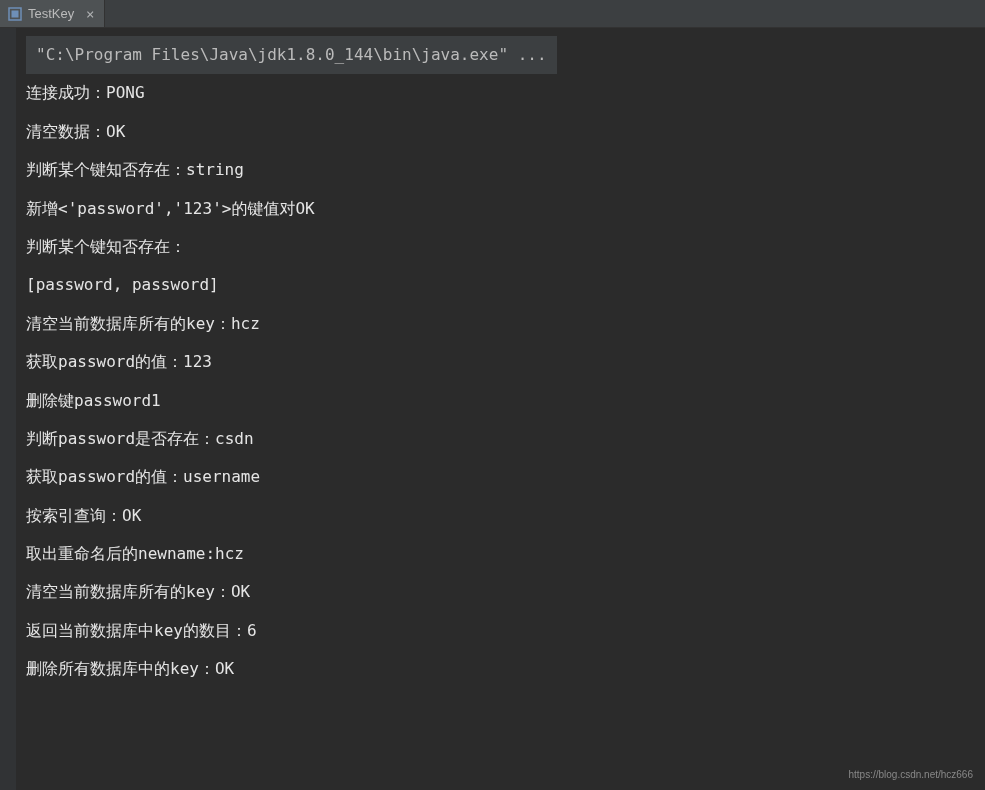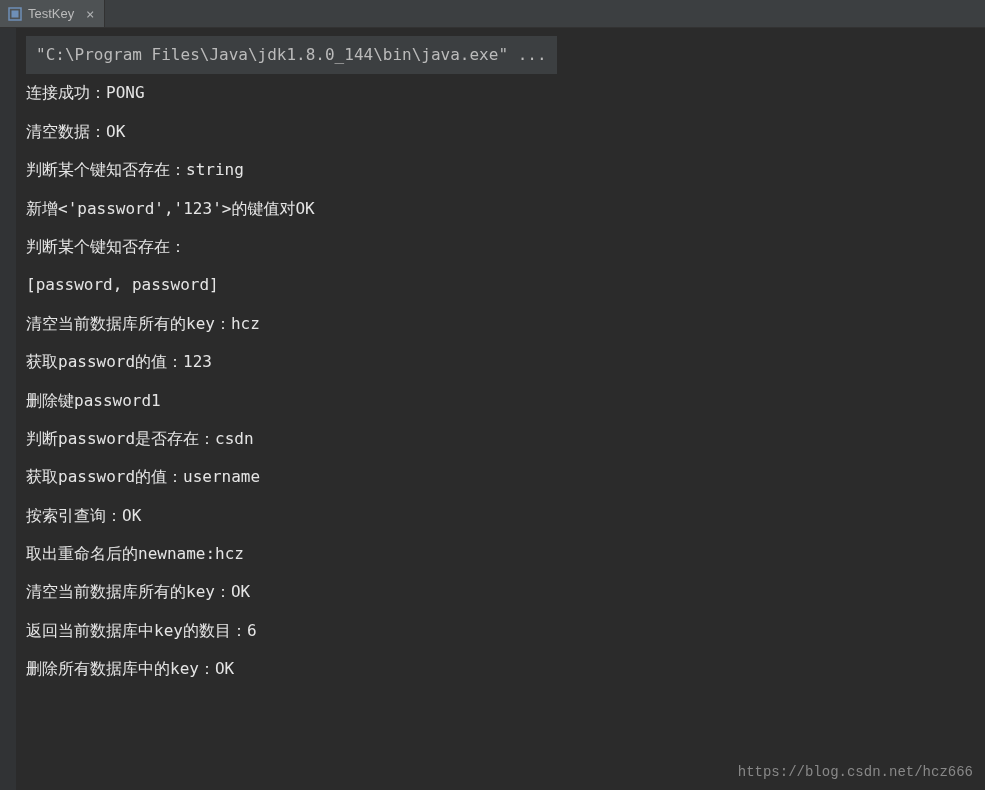--- a/index.html
+++ b/index.html
@@ -73,22 +73,22 @@
       background: #3c3f41;
       display: inline-block;
       color: #bbbbbb;
       margin-left: 10px;
     }
     .watermark {
       position: absolute;
       bottom: 10px;
       right: 12px;
       color: #888888;
-      font-size: 14px;
-      font-family: Liberation Mono, monospace;
+      font-size: 10px;
+      font-family: Liberation Sans, sans-serif;
     }
   </style>
 </head>
 <body>
 
 <div class="tab-bar">
   <div class="tab">
     <span class="tab-icon">
       <svg width="14" height="14" viewBox="0 0 14 14">
         <rect x="1" y="1" width="12" height="12" fill="none" stroke="#6e8fb7" stroke-width="1.5"></rect>

